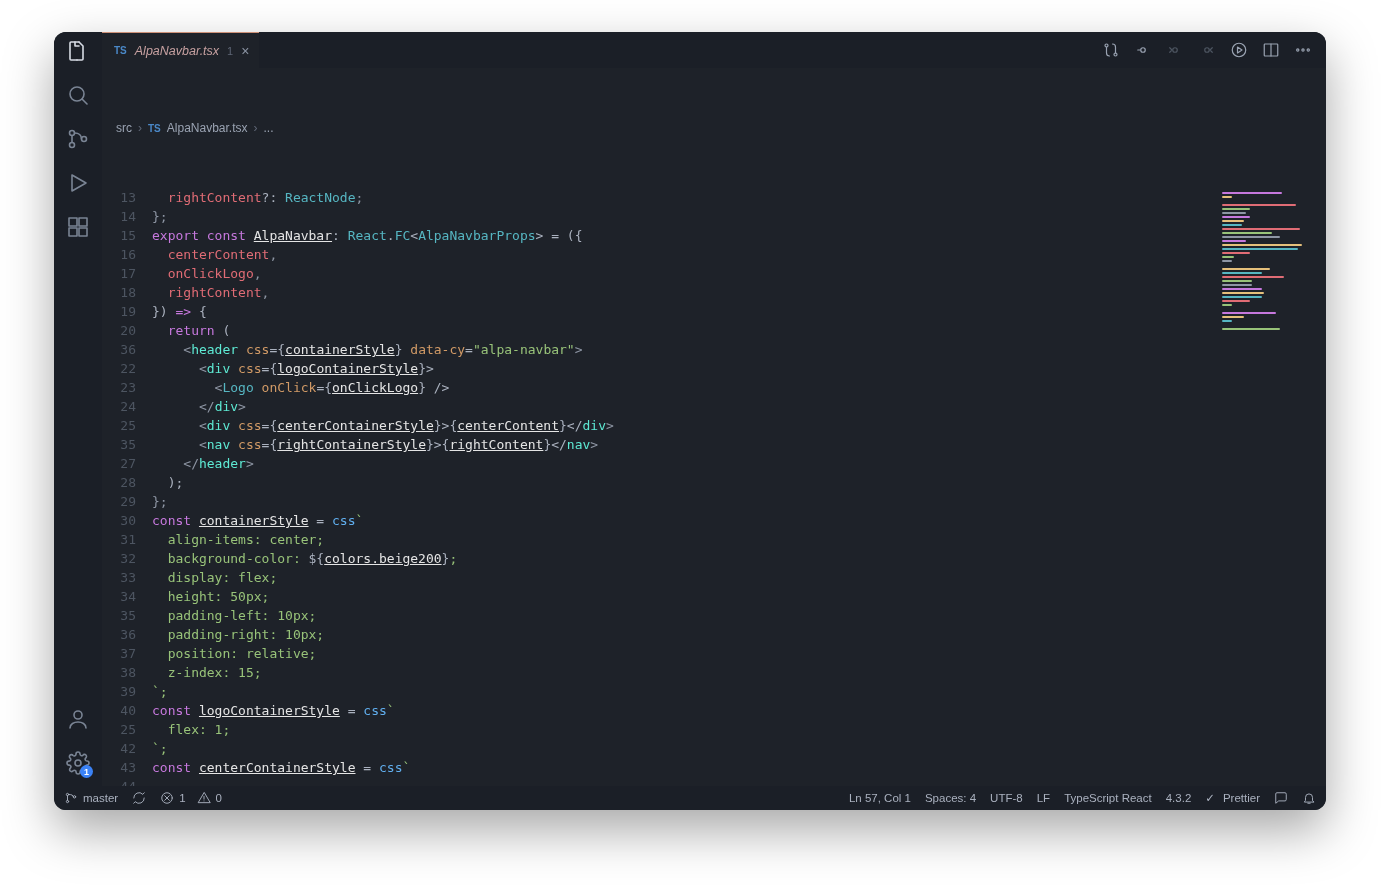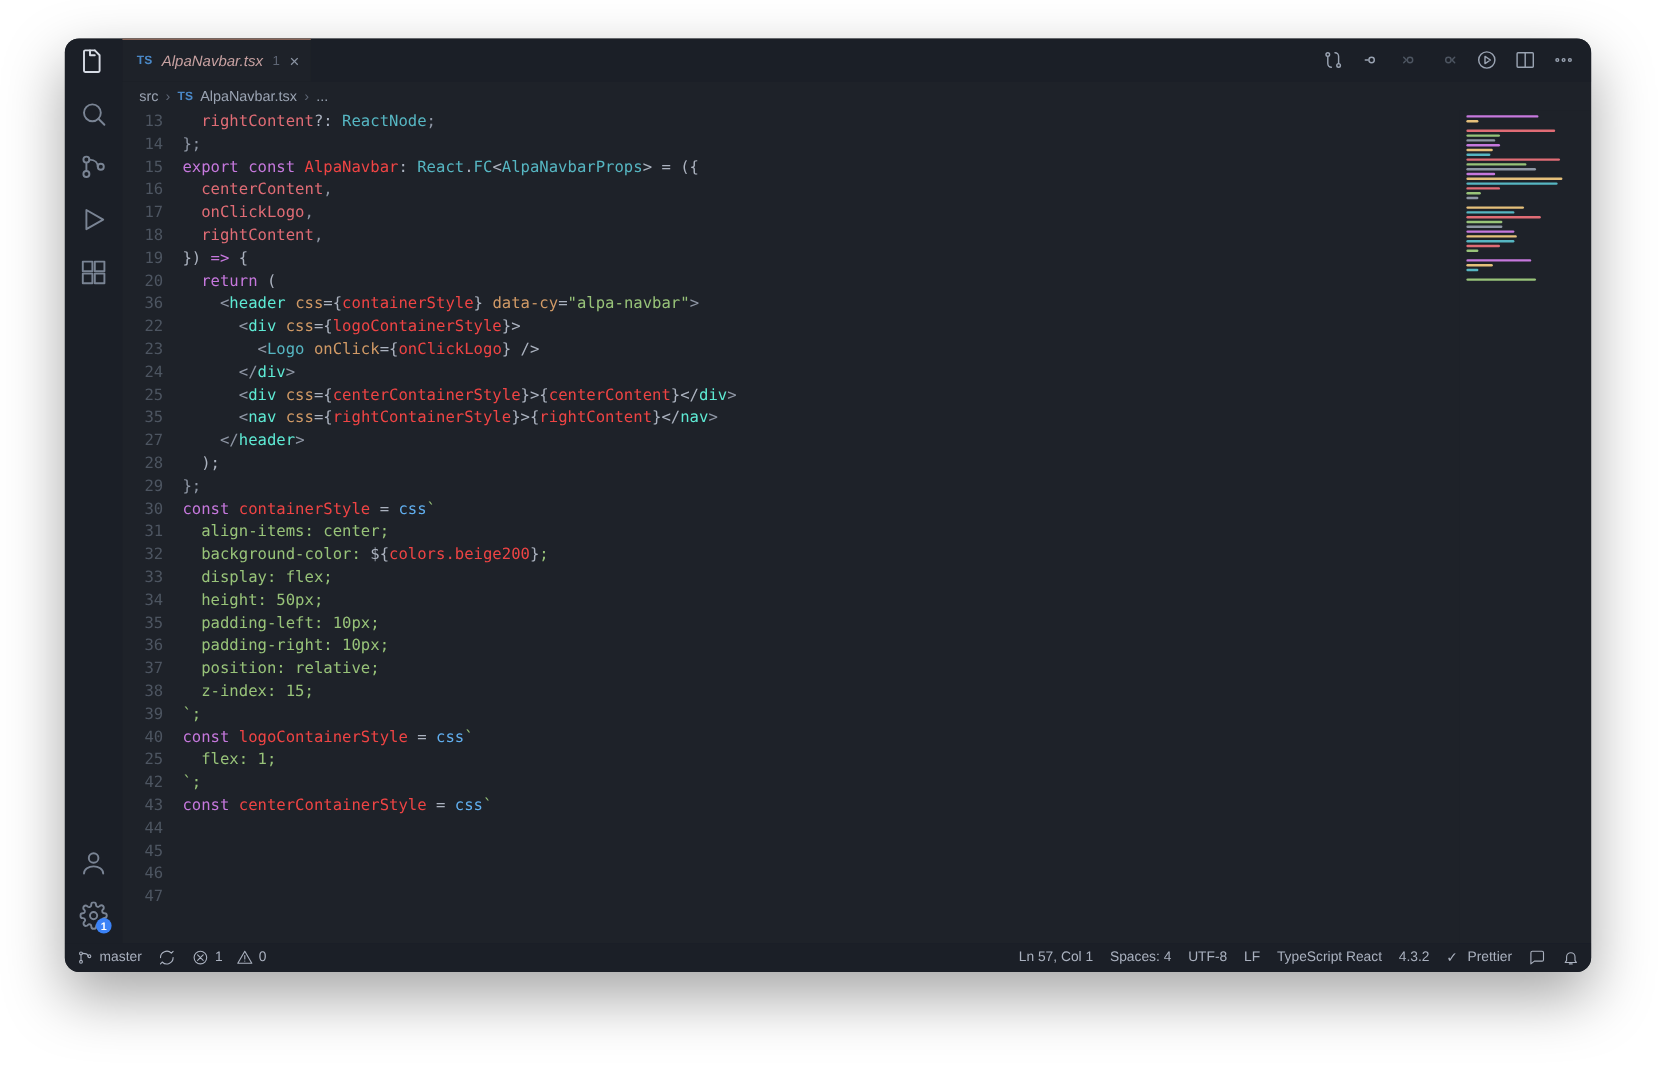--- a/index.html
+++ b/index.html
@@ -15,41 +15,41 @@
   
   .body { flex:1; display:flex; min-height:0; }
   
   .activity { width:48px; background:#1b1f27; display:flex; flex-direction:column; align-items:center; padding-top:6px; gap:18px; }
   .activity .bottom { margin-top:auto; margin-bottom:10px; display:flex; flex-direction:column; gap:18px; align-items:center; position:relative;}
   .aicon { width:26px; height:26px; display:flex; align-items:center; justify-content:center; color:#7a8494; cursor:pointer; }
   .aicon.active { color:#d7dce5; }
   .aicon svg { width:24px; height:24px; stroke:currentColor; fill:none; stroke-width:1.6; stroke-linecap:round; stroke-linejoin:round; }
   .badge { position:absolute; bottom:-2px; right:-2px; background:#3b82f6; color:#fff; font-size:9px; width:13px; height:13px; border-radius:50%; display:flex; align-items:center; justify-content:center; font-weight:600;}
   
-  .main { flex:1; display:flex; flex-direction:column; min-width:0; }
+  .main { flex:1; display:flex; flex-direction:column; min-width:0;gap:48px; }
   .tabrow { display:flex; align-items:center; height:36px; background:#1b1f27; }
   .tab { height:36px; display:flex; align-items:center; gap:8px; padding:0 10px 0 12px; background:#1e2229; border-top:1.5px solid #ce9178; font-size:12.5px; color:#d7dce5; position:relative; }
   .tab .ts { color:#4a88c7; font-weight:600; font-size:10px; }
   .tab .fname { font-style:italic; color:#c7a1a1; }
   .tab .mod { color:#5e6675; font-size:11px;}
   .tab .close { color:#8b94a3; font-size:14px; cursor:pointer;}
   .tabrow .spacer{flex:1;}
   .tabactions { display:flex; gap:14px; padding-right:14px; align-items:center; }
   .tabactions .ti { width:18px; height:18px; color:#9aa3b2; cursor:pointer; }
   .tabactions .ti.dim{color:#4d5561;}
   .tabactions svg{width:100%;height:100%;stroke:currentColor;fill:none;stroke-width:1.6;stroke-linecap:round;stroke-linejoin:round;}
   .crumbs { height:24px; display:flex; align-items:center; gap:6px; padding-left:14px; font-size:12px; color:#9aa3b2; }
   .crumbs .sep{color:#5e6675;}
   .crumbs .ts{color:#4a88c7;font-weight:600;font-size:10px;}
   
   .editor { flex:1; display:flex; font-family:Menlo,Consolas,monospace; font-size:13px; line-height:19px; position:relative; overflow:hidden; }
   .gutter { width:50px; text-align:right; padding-right:16px; color:#4d5561; user-select:none; }
   .code { flex:1; white-space:pre; color:#c7cdd9; overflow:hidden; }
   
-  .kw{color:#c678dd;} .id{color:#ef4444;} .ty{color:#56b6c2;} .fn{color:#61afef;} .pr{color:#e06c75;} .op{color:#abb2bf;} .st{color:#98c379;} .tg{color:#5eead4;} .at{color:#d19a66;} .pu{color:#8e96a4;}
+  .kw{color:#c678dd;} .id{color:#e5e5e5;text-decoration:underline;} .ty{color:#56b6c2;} .fn{color:#61afef;} .pr{color:#e06c75;} .op{color:#abb2bf;} .st{color:#98c379;} .tg{color:#5eead4;} .at{color:#d19a66;} .pu{color:#8e96a4;}
   
   .minimap { position:absolute; top:0; right:0; width:110px; height:100%; background:#1e2229; padding:4px 6px; }
   .mmln { height:2px; margin-bottom:2px; border-radius:1px; }
   
   .status { height:24px; background:#1b1f27; display:flex; align-items:center; font-size:11.5px; color:#aab1bf; padding:0 10px; gap:14px; }
   .status .seg{display:flex;align-items:center;gap:5px;cursor:pointer;}
   .status .spacer{flex:1;}
   .status svg{width:14px;height:14px;stroke:currentColor;fill:none;stroke-width:1.6;stroke-linecap:round;stroke-linejoin:round;}
   .chkmark::before{content:"✓";margin-right:3px;}
 </style>

